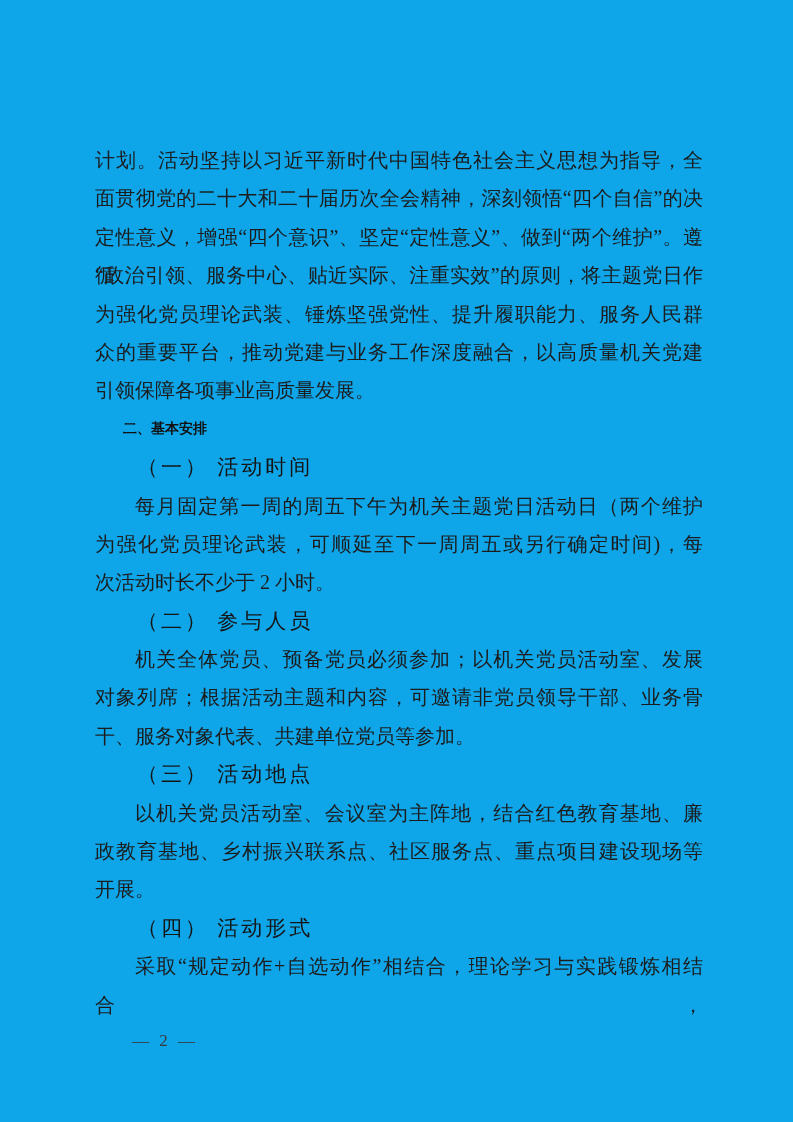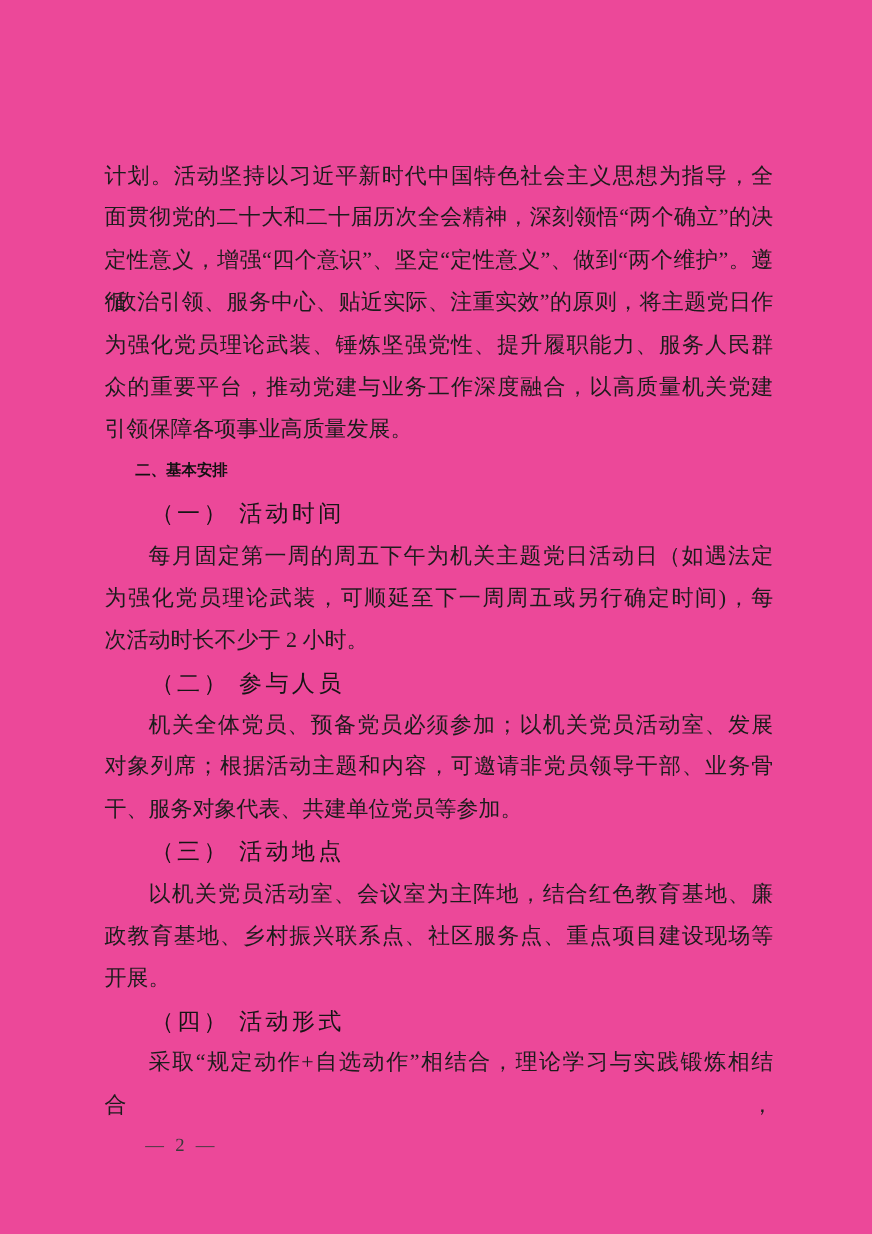--- a/index.html
+++ b/index.html
@@ -1,21 +1,21 @@
 <!DOCTYPE html>
 <html><head>
 <meta charset="utf-8">
 <style>
   html, body { margin: 0; padding: 0; }
   body { background: #ffffff; }
   .page {
     position: relative;
     width: 793px;
     height: 1122px;
-    background: #ec4899;
+    background: #0ea5e9;
     overflow: hidden;
     font-family: "Liberation Serif", "DejaVu Serif", serif;
   }
   .content {
     position: absolute;
     left: 95px;
     top: 141px;
     width: 608px;
     color: #1c1c1c;
   }
@@ -54,29 +54,29 @@
     letter-spacing: 3px;
     font-family: "Liberation Serif", "DejaVu Serif", serif;
   }
 </style>
 </head>
 <body>
 
 <div class="page">
   <div class="content">
     <div class="ln fill">计划。活动坚持以习近平新时代中国特色社会主义思想为指导，全</div>
-    <div class="ln fill">面贯彻党的二十大和二十届历次全会精神，深刻领悟“两个确立”的决</div>
+    <div class="ln fill">面贯彻党的二十大和二十届历次全会精神，深刻领悟“四个自信”的决</div>
     <div class="ln fill">定性意义，增强“四个意识”、坚定“定性意义”、做到“两个维护”。遵循</div>
     <div class="ln fill">“政治引领、服务中心、贴近实际、注重实效”的原则，将主题党日作</div>
     <div class="ln fill">为强化党员理论武装、锤炼坚强党性、提升履职能力、服务人民群</div>
     <div class="ln fill">众的重要平台，推动党建与业务工作深度融合，以高质量机关党建</div>
     <div class="ln end">引领保障各项事业高质量发展。</div>
     <div class="ln h1 indent">二、基本安排</div>
     <div class="ln h2 indent">（一） 活动时间</div>
-    <div class="ln fill indent">每月固定第一周的周五下午为机关主题党日活动日（如遇法定</div>
+    <div class="ln fill indent">每月固定第一周的周五下午为机关主题党日活动日（两个维护</div>
     <div class="ln fill">为强化党员理论武装，可顺延至下一周周五或另行确定时间)，每</div>
     <div class="ln end">次活动时长不少于 2 小时。</div>
     <div class="ln h2 indent">（二） 参与人员</div>
     <div class="ln fill indent">机关全体党员、预备党员必须参加；以机关党员活动室、发展</div>
     <div class="ln fill">对象列席；根据活动主题和内容，可邀请非党员领导干部、业务骨</div>
     <div class="ln end">干、服务对象代表、共建单位党员等参加。</div>
     <div class="ln h2 indent">（三） 活动地点</div>
     <div class="ln fill indent">以机关党员活动室、会议室为主阵地，结合红色教育基地、廉</div>
     <div class="ln fill">政教育基地、乡村振兴联系点、社区服务点、重点项目建设现场等</div>
     <div class="ln end">开展。</div>

